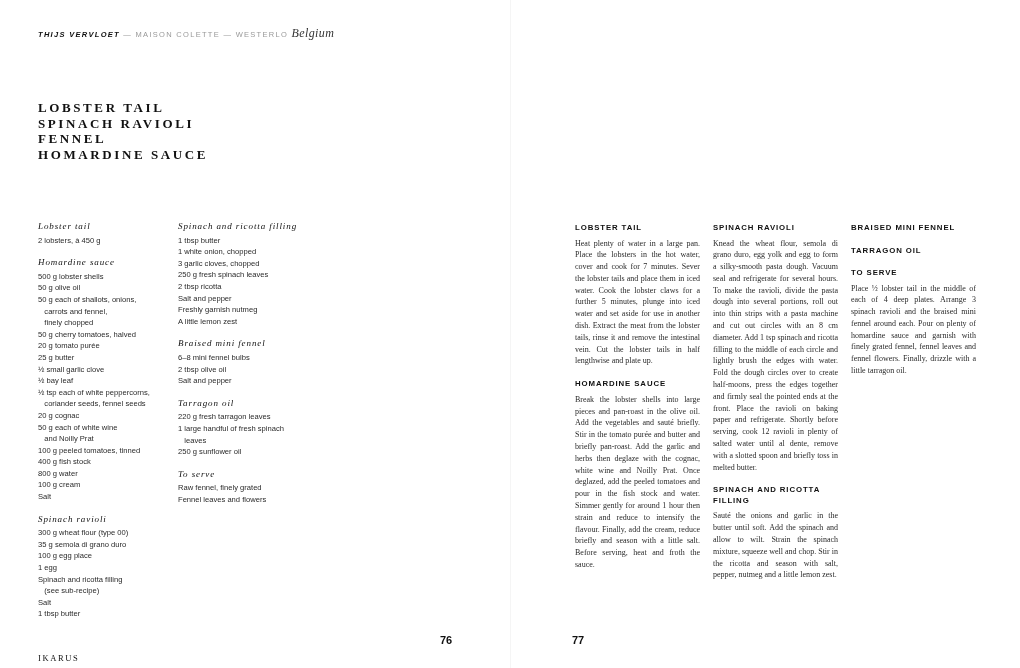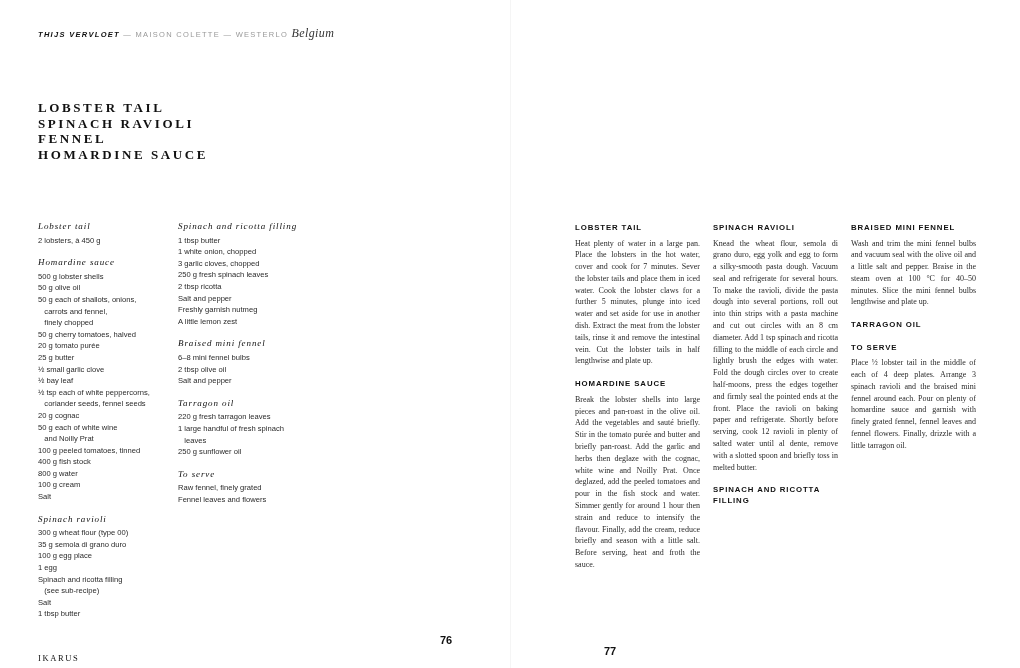--- a/index.html
+++ b/index.html
@@ -68,21 +68,21 @@
     position:absolute; left:38px; top:653px;
     font-family:"Liberation Serif", serif; font-size:8.5px;
     letter-spacing:1.6px; color:#111;
   }
   .page-num {
     position:absolute; top:634px;
     font-family:"Liberation Sans", sans-serif; font-weight:bold;
     font-size:11px; color:#111;
   }
   #page-num-left  { left:440px; }
-  #page-num-right { left:604px;margin-top:11px; }
+  #page-num-right { left:572px; }
 </style>
 </head>
 <body>
 
 <div class="spread">
   <div class="spine"></div>
 
   <div class="chef-header">
     <span class="chef">THIJS VERVLOET</span>
     <span>—</span>
@@ -181,26 +181,26 @@
         <div class="method-text">Break the lobster shells into large pieces and pan-roast in the olive oil. Add the vegetables and sauté briefly. Stir in the tomato purée and butter and briefly pan-roast. Add the garlic and herbs then deglaze with the cognac, white wine and Noilly Prat. Once deglazed, add the peeled tomatoes and pour in the fish stock and water. Simmer gently for around 1 hour then strain and reduce to intensify the flavour. Finally, add the cream, reduce briefly and season with a little salt. Before serving, heat and froth the sauce.</div>
       </div>
     </div>
   <div class="method-col" id="method-col-2">
       <div class="method-section">
         <div class="method-heading">SPINACH RAVIOLI</div>
         <div class="method-text">Knead the wheat flour, semola di grano duro, egg yolk and egg to form a silky-smooth pasta dough. Vacuum seal and refrigerate for several hours. To make the ravioli, divide the pasta dough into several portions, roll out into thin strips with a pasta machine and cut out circles with an 8 cm diameter. Add 1 tsp spinach and ricotta filling to the middle of each circle and lightly brush the edges with water. Fold the dough circles over to create half-moons, press the edges together and firmly seal the pointed ends at the front. Place the ravioli on baking paper and refrigerate. Shortly before serving, cook 12 ravioli in plenty of salted water until al dente, remove with a slotted spoon and briefly toss in melted butter.</div>
       </div>
       <div class="method-section">
         <div class="method-heading">SPINACH AND RICOTTA FILLING</div>
+        <div class="method-text">Sauté the onions and garlic in the butter until soft. Add the spinach and allow to wilt. Strain the spinach mixture, squeeze well and chop. Stir in the ricotta and season with salt, pepper, nutmeg and a little lemon zest.</div>
       </div>
     </div>
   <div class="method-col" id="method-col-3">
       <div class="method-section">
         <div class="method-heading">BRAISED MINI FENNEL</div>
-        <div class="method-text">Wash and trim the mini fennel bulbs and vacuum seal with the olive oil and a little salt and pepper. Braise in the steam oven at 100 °C for 40–50 minutes. Slice the mini fennel bulbs lengthwise and plate up.</div>
       </div>
       <div class="method-section">
         <div class="method-heading">TARRAGON OIL</div>
       </div>
       <div class="method-section">
         <div class="method-heading">TO SERVE</div>
         <div class="method-text">Place ½ lobster tail in the middle of each of 4 deep plates. Arrange 3 spinach ravioli and the braised mini fennel around each. Pour on plenty of homardine sauce and garnish with finely grated fennel, fennel leaves and fennel flowers. Finally, drizzle with a little tarragon oil.</div>
       </div>
     </div>
 

